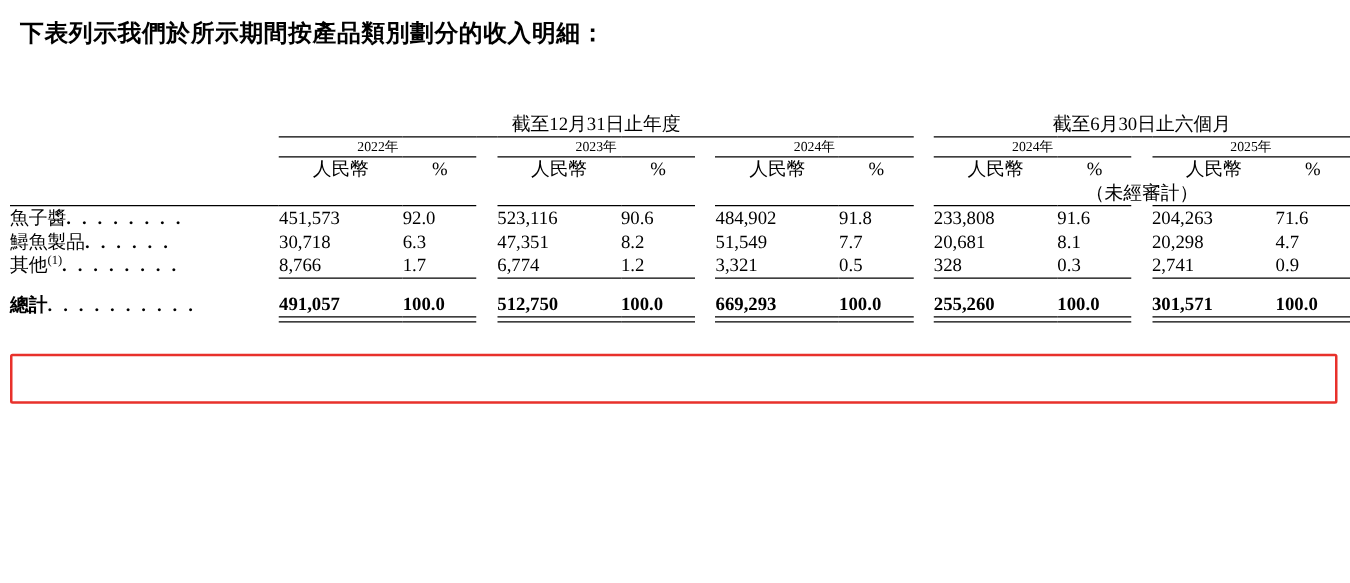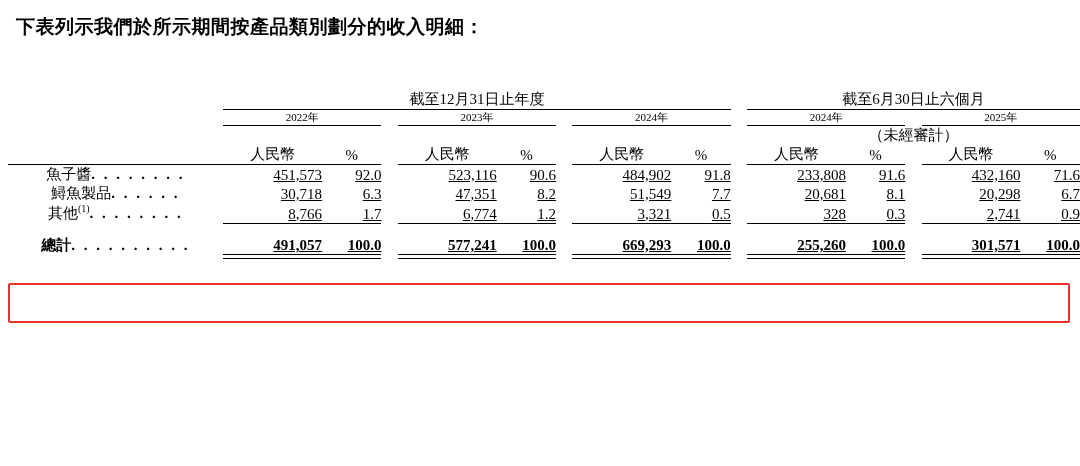--- a/index.html
+++ b/index.html
@@ -87,34 +87,31 @@
     font-size: 15px;
     padding-top: 14px;
     padding-bottom: 18px;
   }
   .row-label {
     font-size: 15px;
     font-weight: 700;
     white-space: nowrap;
     padding-top: 6px;
     padding-bottom: 6px;
-    text-align: center;
   }
   .row-label .dots {
     font-weight: 700;
     letter-spacing: 2.5px;
   }
   .num {
-    text-align: right;
     font-size: 15px;
     padding-top: 6px;
     padding-bottom: 6px;
     padding-right: 2px;
     white-space: nowrap;
-    text-decoration: underline;
   }
   .rule-top td {
     border-top: 1.3px solid #000;
     height: 0;
     padding: 0;
     font-size: 0;
     line-height: 0;
   }
   .spacer td {
     height: 12px;
@@ -197,40 +194,40 @@
       <td class="yr-head" colspan="2">2023年</td>
       <td></td>
       <td class="yr-head" colspan="2">2024年</td>
       <td></td>
       <td class="yr-head" colspan="2">2024年</td>
       <td></td>
       <td class="yr-head" colspan="2">2025年</td>
     </tr>
 
     <tr>
+      <td></td>
+      <td class="cur-head">人民幣</td>
+      <td class="cur-head">%</td>
+      <td></td>
+      <td class="cur-head">人民幣</td>
+      <td class="cur-head">%</td>
+      <td></td>
+      <td class="cur-head">人民幣</td>
+      <td class="cur-head">%</td>
+      <td></td>
+      <td class="cur-head">人民幣</td>
+      <td class="cur-head">%</td>
+      <td></td>
+      <td class="cur-head">人民幣</td>
+      <td class="cur-head">%</td>
+    </tr>
+
+    <tr>
       <td colspan="10"></td>
       <td class="sub-note" colspan="5">（未經審計）</td>
-    </tr>
-
-    <tr>
-      <td></td>
-      <td class="cur-head">人民幣</td>
-      <td class="cur-head">%</td>
-      <td></td>
-      <td class="cur-head">人民幣</td>
-      <td class="cur-head">%</td>
-      <td></td>
-      <td class="cur-head">人民幣</td>
-      <td class="cur-head">%</td>
-      <td></td>
-      <td class="cur-head">人民幣</td>
-      <td class="cur-head">%</td>
-      <td></td>
-      <td class="cur-head">人民幣</td>
-      <td class="cur-head">%</td>
     </tr>
 
 
     <tr class="rule-top">
       <td></td>
       <td></td>
       <td></td>
       <td style="border-top:none"></td>
       <td></td>
       <td></td>
@@ -252,40 +249,40 @@
       <td></td>
       <td class="num">523,116</td>
       <td class="num">90.6</td>
       <td></td>
       <td class="num">484,902</td>
       <td class="num">91.8</td>
       <td></td>
       <td class="num">233,808</td>
       <td class="num">91.6</td>
       <td></td>
-      <td class="num">432,160</td>
+      <td class="num">204,263</td>
       <td class="num">71.6</td>
     </tr>
 
     <tr>
       <td class="row-label"><span>鱘魚製品</span><span class="dots">. . . . . .</span></td>
       <td class="num">30,718</td>
       <td class="num">6.3</td>
       <td></td>
       <td class="num">47,351</td>
       <td class="num">8.2</td>
       <td></td>
       <td class="num">51,549</td>
       <td class="num">7.7</td>
       <td></td>
       <td class="num">20,681</td>
       <td class="num">8.1</td>
       <td></td>
       <td class="num">20,298</td>
-      <td class="num">6.7</td>
+      <td class="num">4.7</td>
     </tr>
 
     <tr>
       <td class="row-label"><span>其他</span><sup>(1)</sup><span class="dots">. . . . . . . .</span></td>
       <td class="num">8,766</td>
       <td class="num">1.7</td>
       <td></td>
       <td class="num">6,774</td>
       <td class="num">1.2</td>
       <td></td>
@@ -319,21 +316,21 @@
 
     <tr class="spacer">
       <td colspan="15"></td>
     </tr>
 
     <tr class="total">
       <td class="row-label"><span>總計</span><span class="dots">. . . . . . . . . .</span></td>
       <td class="num">491,057</td>
       <td class="num">100.0</td>
       <td></td>
-      <td class="num">577,241</td>
+      <td class="num">512,750</td>
       <td class="num">100.0</td>
       <td></td>
       <td class="num">669,293</td>
       <td class="num">100.0</td>
       <td></td>
       <td class="num">255,260</td>
       <td class="num">100.0</td>
       <td></td>
       <td class="num">301,571</td>
       <td class="num">100.0</td>

